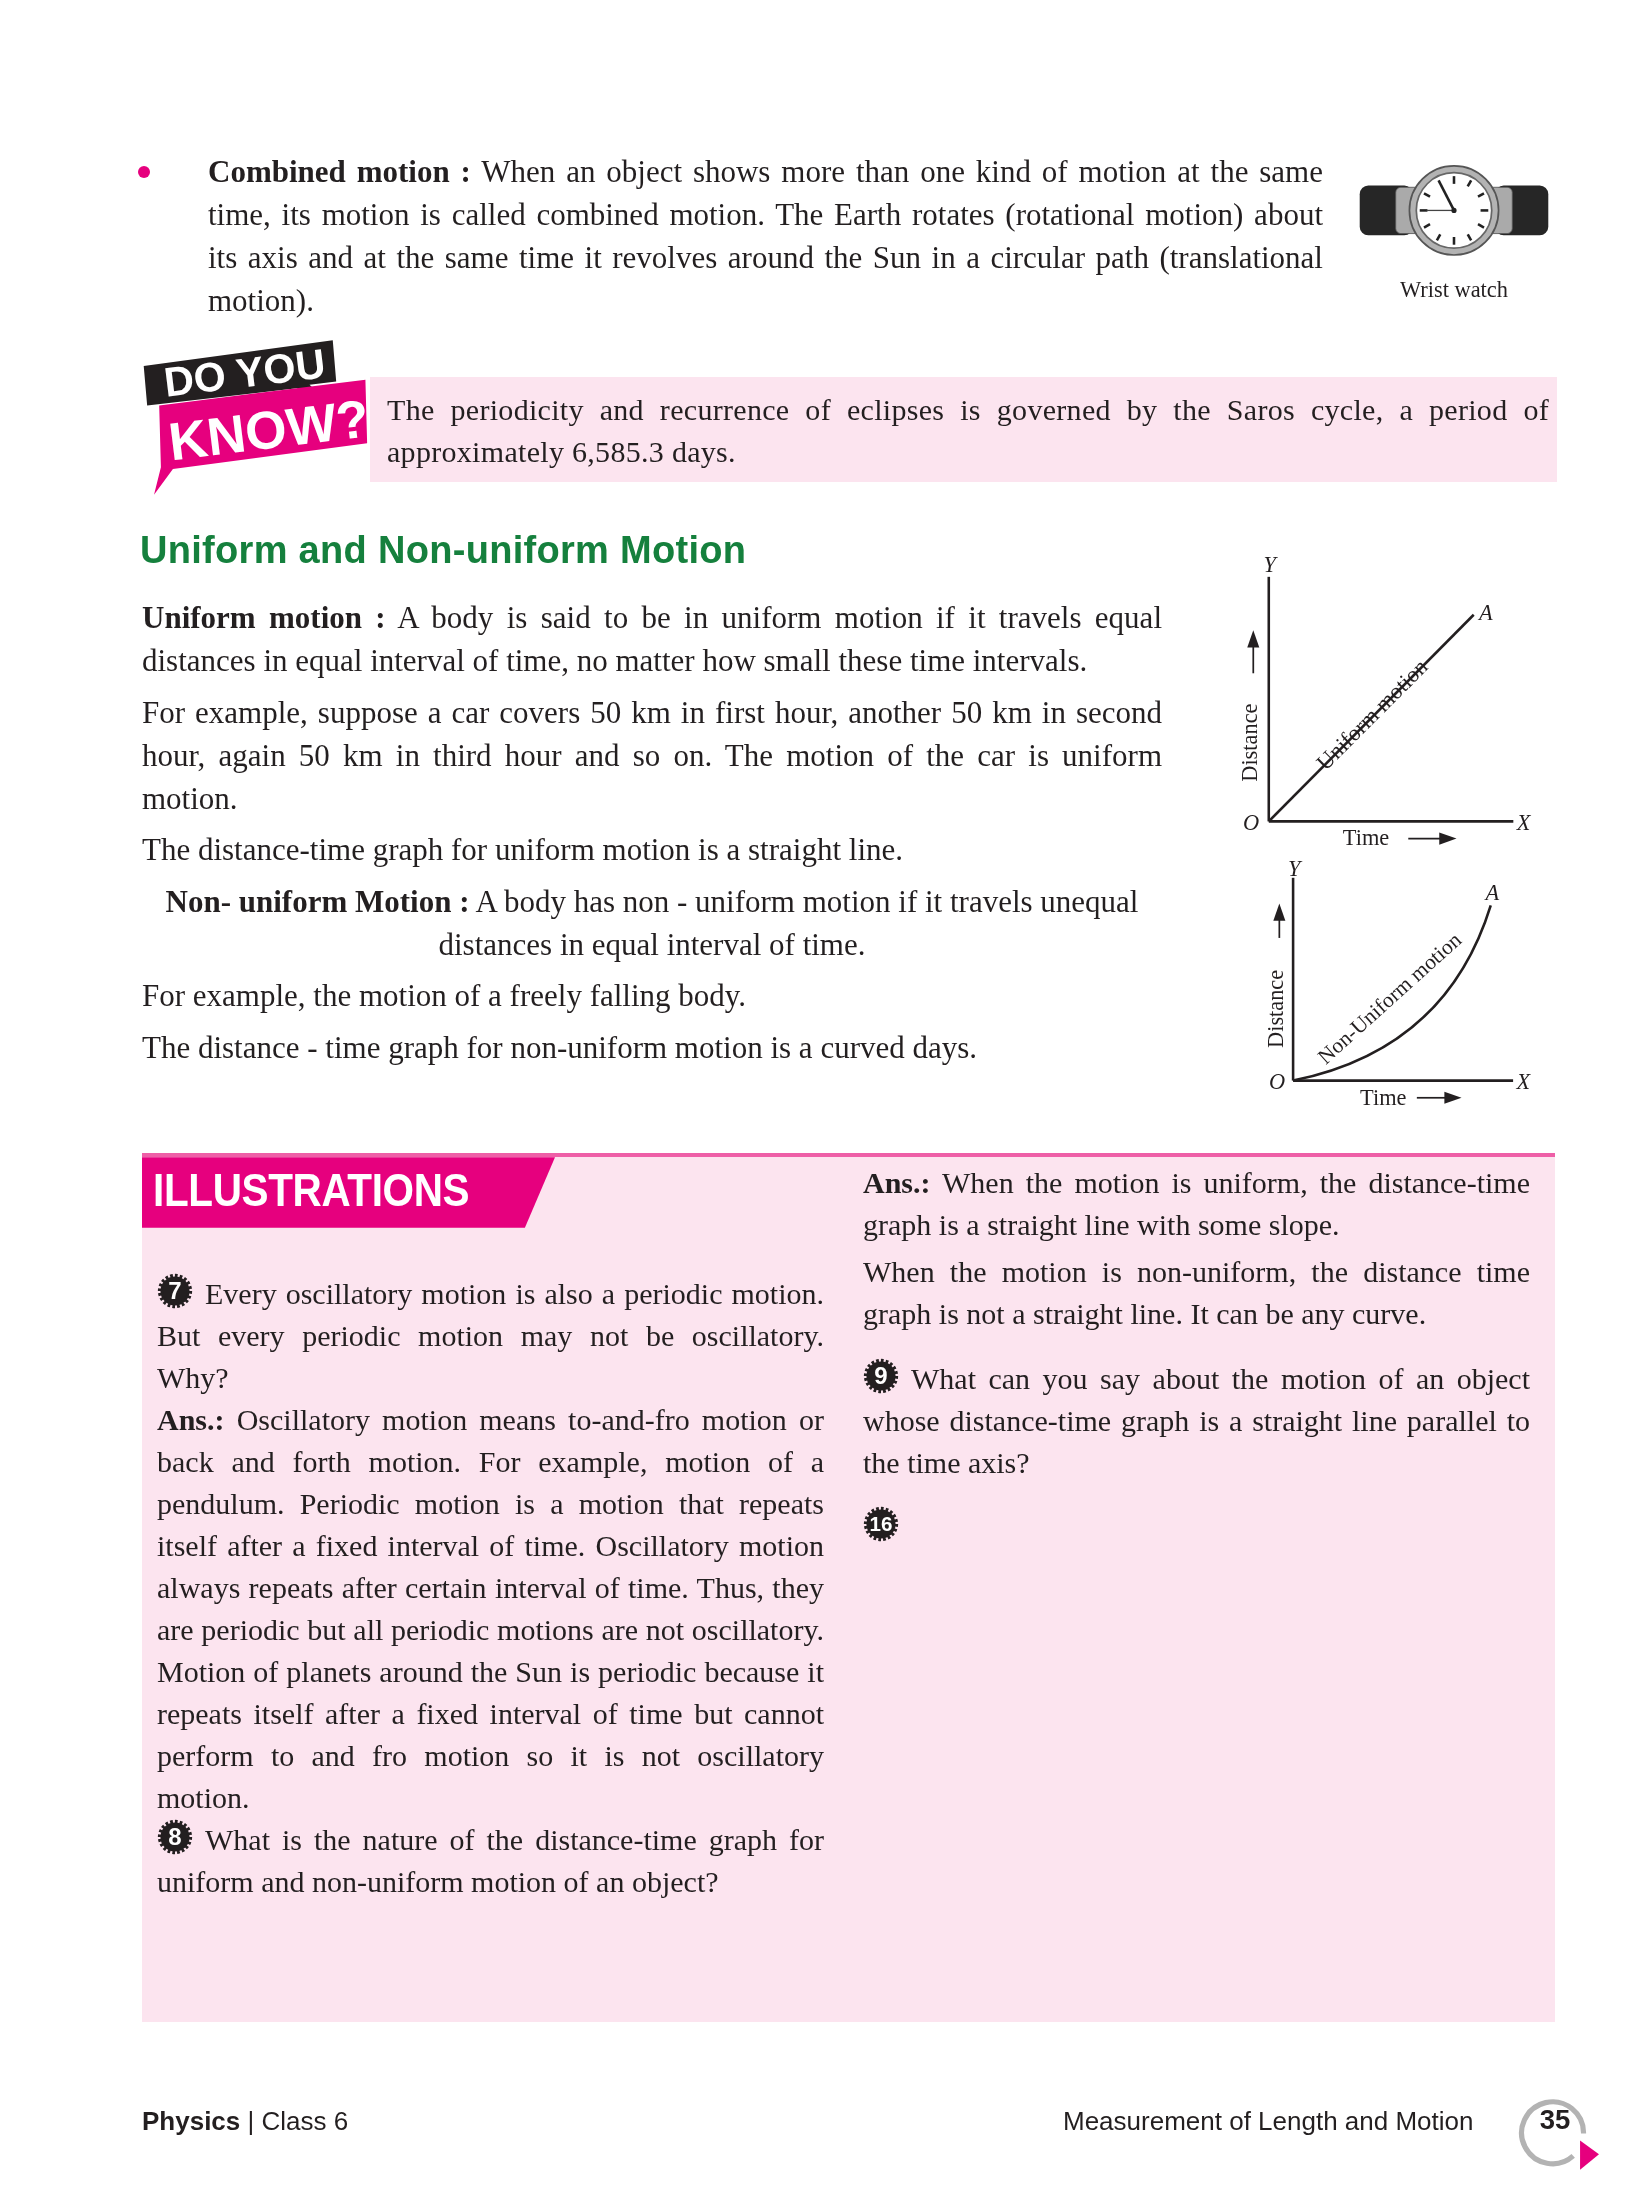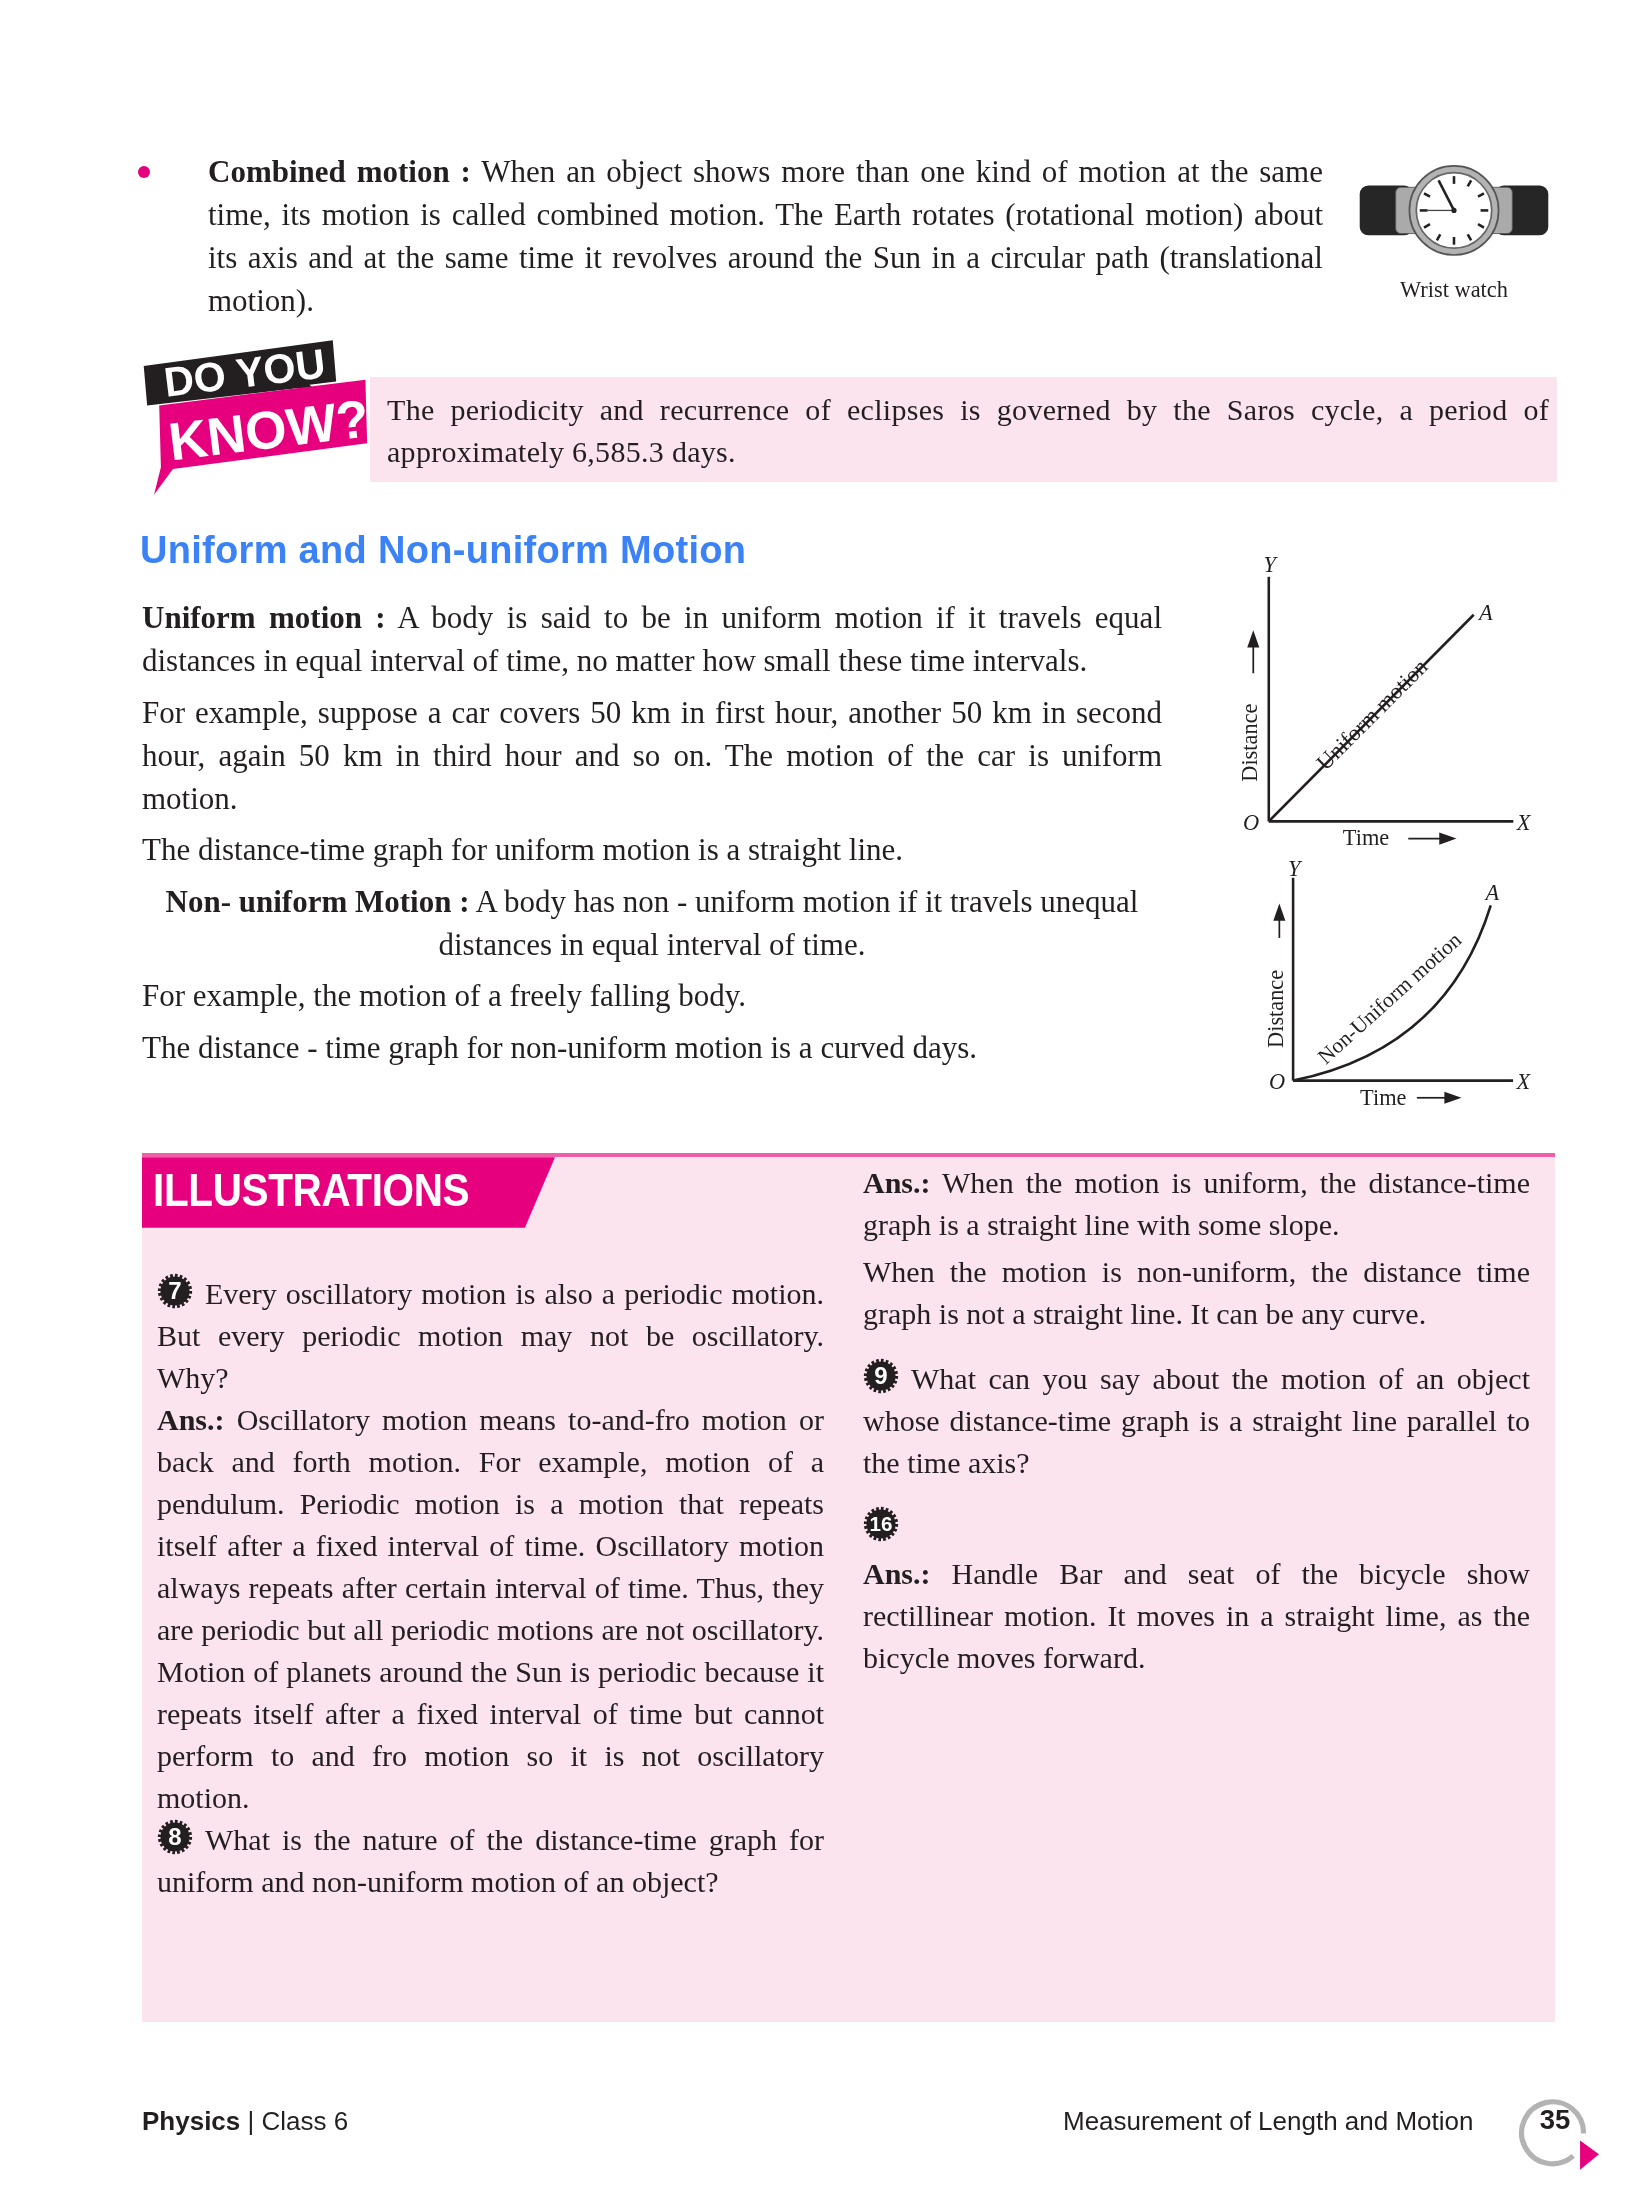--- a/index.html
+++ b/index.html
@@ -16,21 +16,21 @@
   
   #watch { left:1342px; top:153px; width:224px; height:120px; }
   #watch-caption { left:1342px; top:277px; width:224px; text-align:center; font-size:22.4px; }
 
   
   #dyk-box { left:370px; top:377px; width:1187px; height:105px; background:#fce4ef; }
   #dyk-text { left:387px; top:389px; width:1162px; font-size:30px; line-height:42px; text-align:justify; text-align-last:left; letter-spacing:0.3px; }
   #dyk-badge { left:142px; top:340px; width:232px; height:155px; }
 
   
-  #section-title { left:140px; top:529px; font-size:38px; font-weight:bold; color:#3b82f6; font-family:"Liberation Sans","DejaVu Sans",sans-serif; letter-spacing:0.3px; }
+  #section-title { left:140px; top:529px; font-size:38px; font-weight:bold; color:#15803d; font-family:"Liberation Sans","DejaVu Sans",sans-serif; letter-spacing:0.3px; }
 
   #uniform-text { left:142px; top:596px; width:1020px; }
   .para-gap { margin-top:8.6px; }
 
   
   #graph1 { left:1205px; top:551px; width:379px; height:310px; }
   #graph2 { left:1205px; top:852px; width:379px; height:275px; }
 
   
   #illus-box { left:142px; top:1153px; width:1413px; height:865px; background:#fce4ef; border-top:4.3px solid #ee5fa7; }
@@ -188,21 +188,20 @@
     </span><span>What can you say about the motion of an object whose distance-time graph is a straight line parallel to the time axis?</span>
   </p>
   <p class="q" style="margin-top:22.4px">
     <span class="badge-num">
       <svg width="36" height="36" viewBox="0 0 42 42">
           <circle cx="21" cy="21" r="17" fill="#231f20" stroke="#231f20" stroke-width="6" stroke-dasharray="3 2.3"></circle>
         </svg>
       <span style="font-size:20.6px">16</span>
     </span>
   </p>
-  <p style="margin-top:5.2px"><span class="ans-label">Ans.:</span><span> Handle Bar and seat of the bicycle show rectillinear motion. It moves in a straight lime, as the bicycle moves forward.</span></p>
 </div>
 
 <div id="footer-left" class="abs"><b>Physics</b><span> | </span><span>Class 6</span></div>
 <div id="footer-right" class="abs">Measurement of Length and Motion</div>
 <div id="page-num-wrap" class="abs">
   <svg width="86" height="95" viewBox="0 0 100 110">
     <path d="M70,88 A36,36 0 1 1 82,62" fill="none" stroke="#b3b3b3" stroke-width="6"></path>
     <polygon points="78,70 100,86 78,104" fill="#e6007e"></polygon>
   </svg>
 </div>

